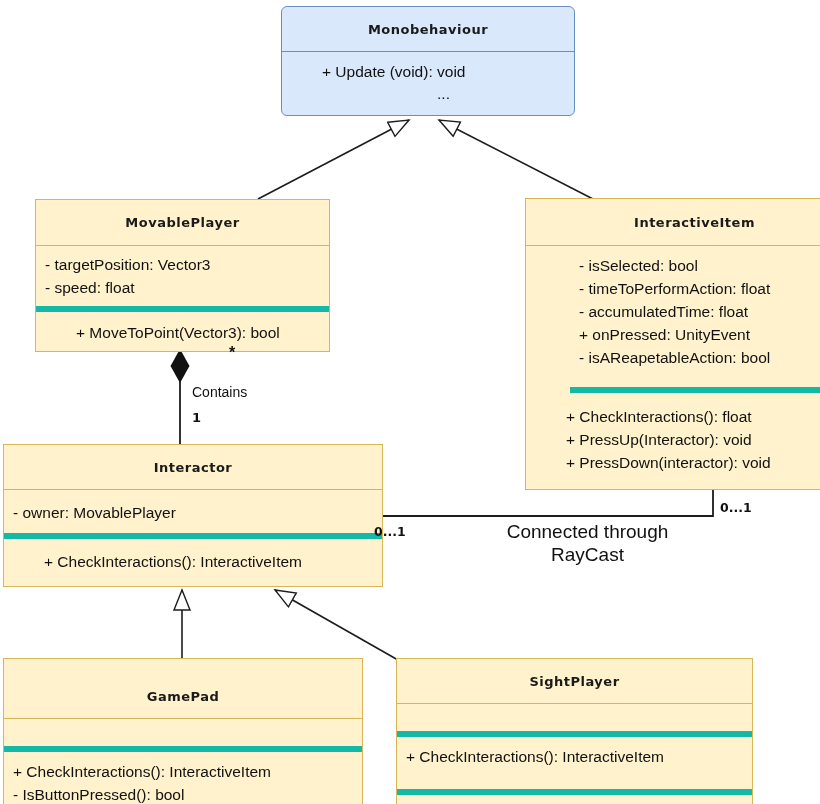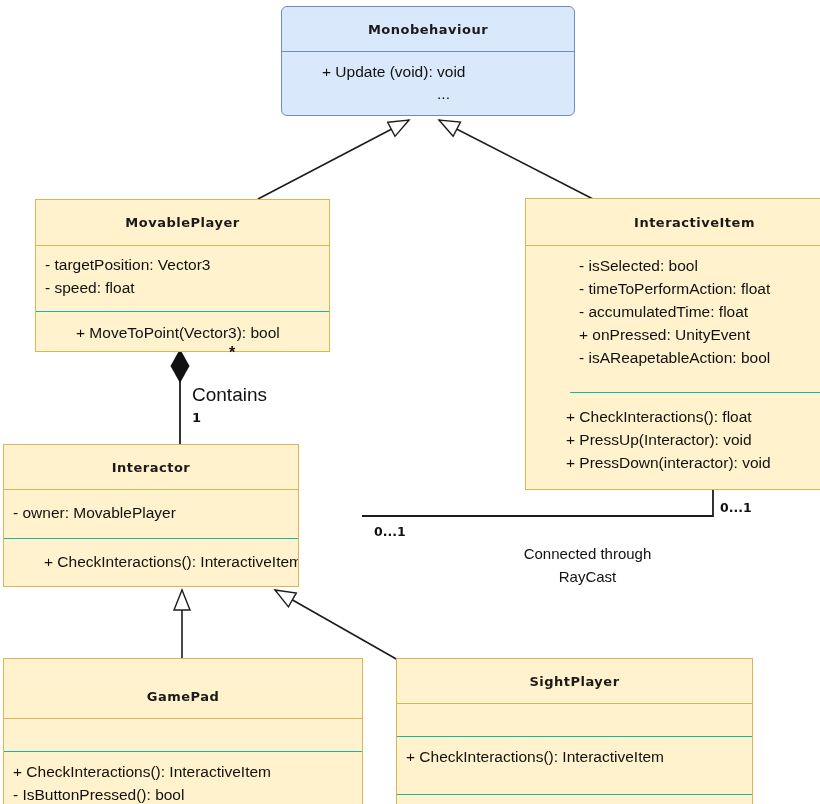--- a/index.html
+++ b/index.html
@@ -19,21 +19,21 @@
   .cls.blue { background:#DAE8FC; border-color:#6C8EBF; }
   .cls .title {
     box-sizing:border-box; border-bottom:1px solid #D6B656;
     display:flex; align-items:center; justify-content:center;
     font-family:"DejaVu Sans", sans-serif;
     font-size:13px; font-weight:bold; letter-spacing:0.5px; color:#1a1a1a;
     flex:0 0 auto;
   }
   .cls.blue .title { border-bottom-color:#6C8EBF; }
   .cls .sec {
-    box-sizing:border-box; border-bottom:1px solid #14b8a6;
+    box-sizing:border-box; border-bottom:6px solid #14b8a6;
     font-size:15.5px; line-height:23px; padding:7px 0 0 9px;
     flex:0 0 auto; overflow:hidden;
   }
   .cls.blue .sec { border-bottom-color:#6C8EBF; }
   .cls .sec:last-child { border-bottom:none; flex:1 1 auto;padding-left:40px; }
   .row { white-space:nowrap; }
   .row.center { text-align:center; padding-right:9px; }
 
   
   #monobehaviour { left:281px; top:6px;  width:294px; height:110px;border-radius:6px; }
@@ -43,47 +43,47 @@
   #movableplayer { left:35px; top:199px; width:295px; height:153px; }
   #movableplayer .title { height:46px; }
   #movableplayer .sec-attrs { height:66px; }
   #movableplayer .sec-methods { padding-top:9px; }
 
   #interactiveitem { left:525px; top:198px; width:339px; height:292px; }
   #interactiveitem .title { height:47px; }
   #interactiveitem .sec-attrs { height:147px; padding-top:8px;margin-left:44px; }
   #interactiveitem .sec-methods { padding-top:12px; }
 
-  #interactor { left:3px; top:444px; width:296px; height:143px; }
+  #interactor { left:3px; top:444px; width:380px; height:143px; }
   #interactor .title { height:45px; }
   #interactor .sec-attrs { height:49px; padding-top:11px; }
   #interactor .sec-methods { padding-top:11px; }
 
   #gamepad { left:3px; top:658px; width:360px; height:160px; }
   #gamepad .title { height:44px;margin-top:16px; }
   #gamepad .sec-attrs { height:33px; }
   #gamepad .sec-methods { height:59px; padding-top:8px; }
 
   #sightplayer { left:396px; top:658px; width:357px; height:160px; }
   #sightplayer .title { height:45px; }
   #sightplayer .sec-attrs { height:33px; }
   #sightplayer .sec-methods { height:58px; padding-top:8px; }
 
   
   .lbl { position:absolute; white-space:nowrap; color:#111; }
-  #lbl-contains { left:192px; top:384px; font-size:19px; }
+  #lbl-contains { left:192px; top:384px; font-size:14px; }
   #lbl-star { left:229px; top:344px; font-size:16px; font-weight:bold; }
   #lbl-one  { left:192px; top:410px; font-size:13px; font-weight:bold;
               font-family:"DejaVu Sans", sans-serif; }
   #lbl-mult-left  { left:374px; top:524px; font-size:12.5px; font-weight:bold;
               font-family:"DejaVu Sans", sans-serif; }
   #lbl-mult-right { left:720px; top:500px; font-size:12.5px; font-weight:bold;
               font-family:"DejaVu Sans", sans-serif; }
-  #lbl-connected { left:480px; top:543px; width:215px; text-align:center;
-              font-size:15px; line-height:22.5px; white-space:normal; }
+  #lbl-connected { left:480px; top:521px; width:215px; text-align:center;
+              font-size:19px; line-height:22.5px; white-space:normal; }
 </style>
 </head>
 <body>
 
 <div id="canvas">
 
   <svg id="edges" width="820" height="804" viewBox="0 0 820 804">
     <defs>
       <marker id="tri" markerUnits="userSpaceOnUse" markerWidth="23" markerHeight="19" refX="21" refY="9" orient="auto">
         <path d="M1,1 L21,9 L1,17 Z" fill="#ffffff" stroke="#1c1c1c" stroke-width="1.4"></path>

